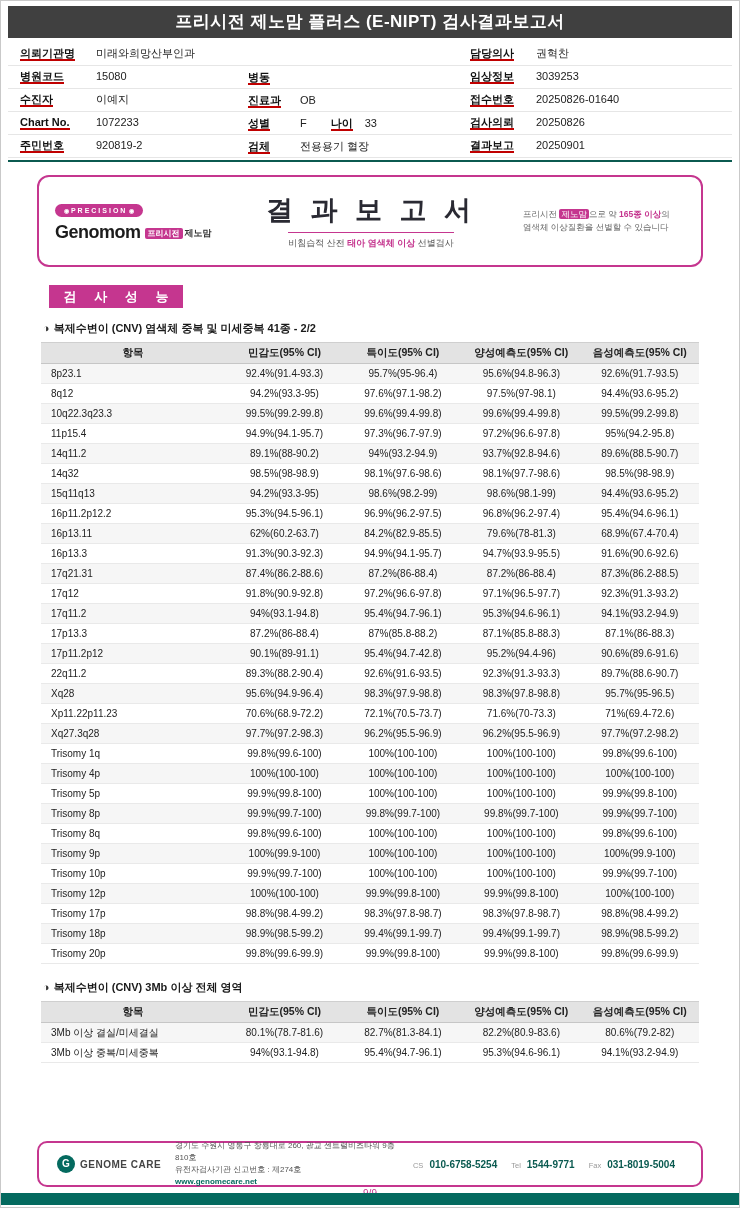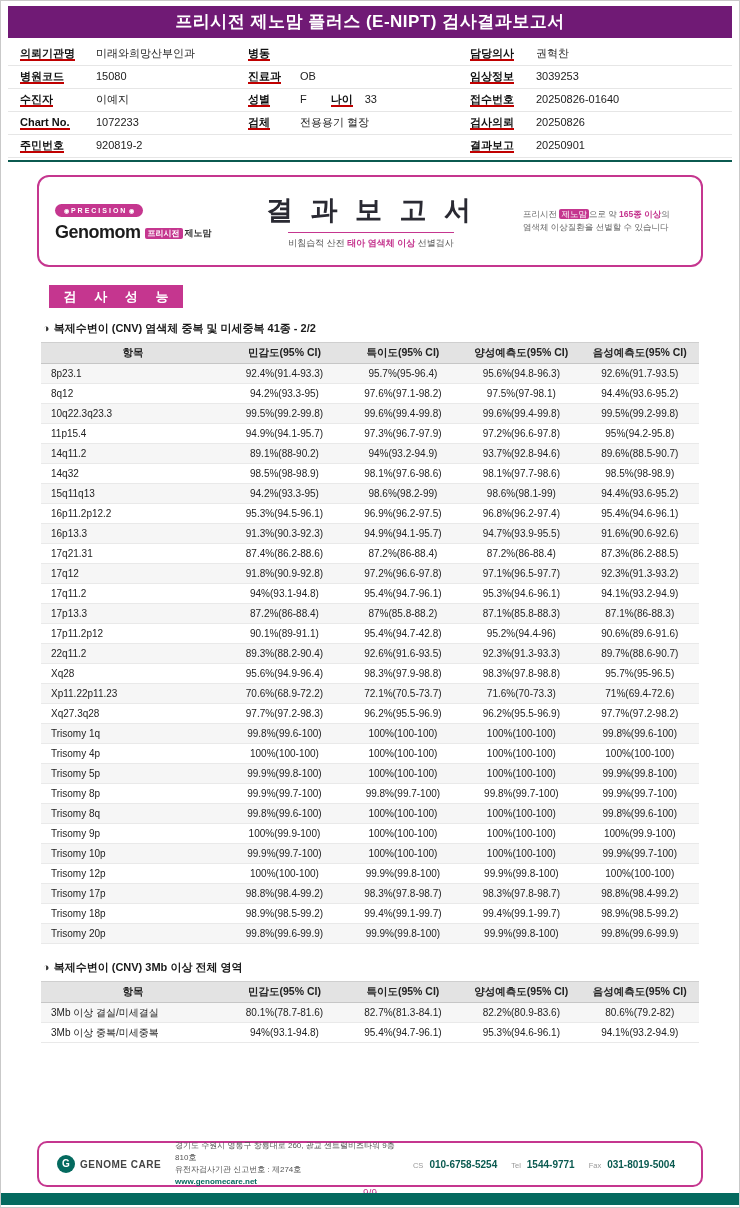--- a/index.html
+++ b/index.html
@@ -8,39 +8,39 @@
     position: relative;
     background: #ffffff;
     border: 1px solid #c9c9c9;
     font-family: "Liberation Sans", sans-serif;
     color: #222;
     overflow: hidden;
   }
   
   .top-bar {
     position: absolute; top: 5px; left: 7px; right: 7px; height: 32px;
-    background: #701a75; color: #fff;
+    background: #404040; color: #fff;
     font-size: 17px; font-weight: bold; letter-spacing: 0.5px;
     text-align: center; line-height: 32px;
   }
   
   .info-section {
     position: absolute; top: 42px; left: 7px; right: 7px; height: 119px;
     border-bottom: 2px solid #0b5a50;
     background-image: repeating-linear-gradient(to bottom, transparent 0 22px, #e6e6e6 22px 23px);
     display: flex;
   }
   .info-col { padding-left: 12px; }
   .info-col.c1 { width: 228px; }
   .info-col.c2 { width: 222px; }
   .info-col.c3 { width: 270px; }
   .info-row { height: 23px; line-height: 21px; font-size: 11px; white-space: nowrap; }
   .info-label { display: inline-block; font-weight: bold; color: #111; }
   .c1 .info-label { width: 76px; }
-  .c2 .info-label { width: 52px; }
+  .c2 .info-label { width: 52px; margin-top: 24px; }
   .c3 .info-label { width: 66px; }
   .info-label.second { width: auto; margin-left: 24px; padding-right: 12px; }
   .lbl-u { border-bottom: 2px solid #c00000; padding-bottom: 0px; }
   .info-value { font-size: 11px; color: #222; }
   
   .report-box {
     position: absolute; top: 174px; left: 36px; right: 36px; height: 92px;
     border: 2px solid #c5368f; border-radius: 12px;
     display: flex; align-items: center;
     background: #fff;
@@ -226,20 +226,27 @@
           <td>94.4%(93.6-95.2)</td>
         </tr>
         <tr>
           <td>16p11.2p12.2</td>
           <td>95.3%(94.5-96.1)</td>
           <td>96.9%(96.2-97.5)</td>
           <td>96.8%(96.2-97.4)</td>
           <td>95.4%(94.6-96.1)</td>
         </tr>
         <tr>
+          <td>16p13.11</td>
+          <td>62%(60.2-63.7)</td>
+          <td>84.2%(82.9-85.5)</td>
+          <td>79.6%(78-81.3)</td>
+          <td>68.9%(67.4-70.4)</td>
+        </tr>
+        <tr>
           <td>16p13.3</td>
           <td>91.3%(90.3-92.3)</td>
           <td>94.9%(94.1-95.7)</td>
           <td>94.7%(93.9-95.5)</td>
           <td>91.6%(90.6-92.6)</td>
         </tr>
         <tr>
           <td>17q21.31</td>
           <td>87.4%(86.2-88.6)</td>
           <td>87.2%(86-88.4)</td>

